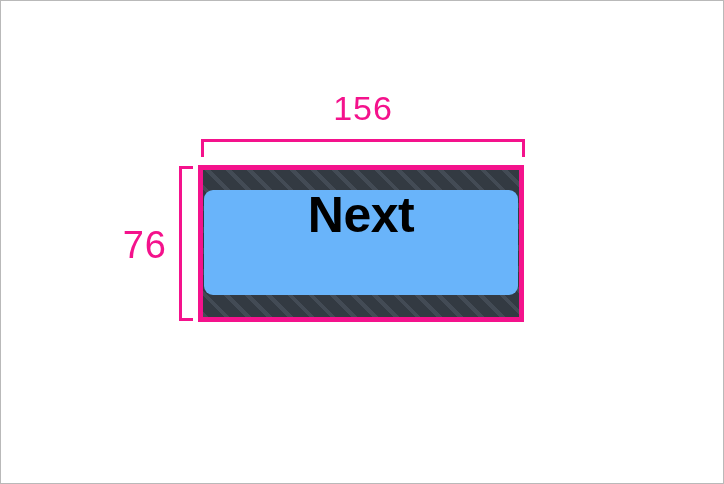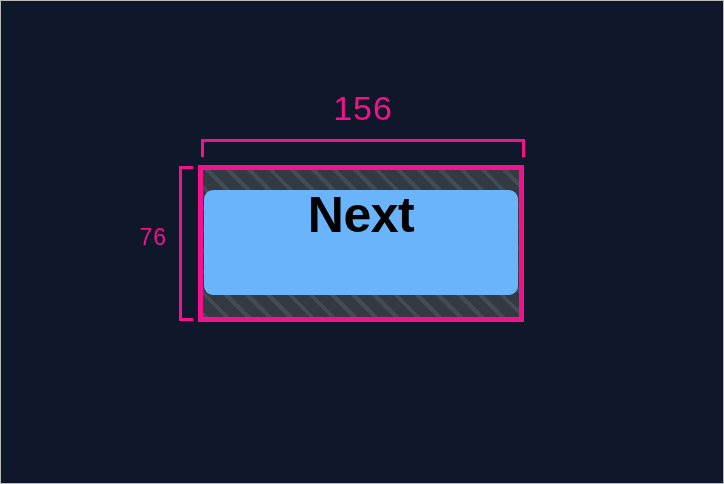--- a/index.html
+++ b/index.html
@@ -11,21 +11,21 @@
     width: 724px;
     height: 484px;
     overflow: hidden;
     font-family: "Liberation Sans", sans-serif;
   }
 
   #canvas {
     position: relative;
     width: 724px;
     height: 484px;
-    background: #0f172a;
+    background: #ffffff;
     box-sizing: border-box;
     border: 1px solid #b9b9b9;
     overflow: hidden;
   }
 
   
 
   
   #element-outline {
     position: absolute;
@@ -122,21 +122,21 @@
   }
 
   #height-label {
     position: absolute;
     left: 96px;
     top: 225px;
     width: 70px;
     text-align: right;
     color: #f4128c;
     font-family: "Liberation Sans", sans-serif;
-    font-size: 23px;
+    font-size: 38px;
     font-weight: normal;
     line-height: 1;
     letter-spacing: 1px;
     user-select: none;
   }
 </style>
 </head>
 <body>
 
 <div id="canvas">

